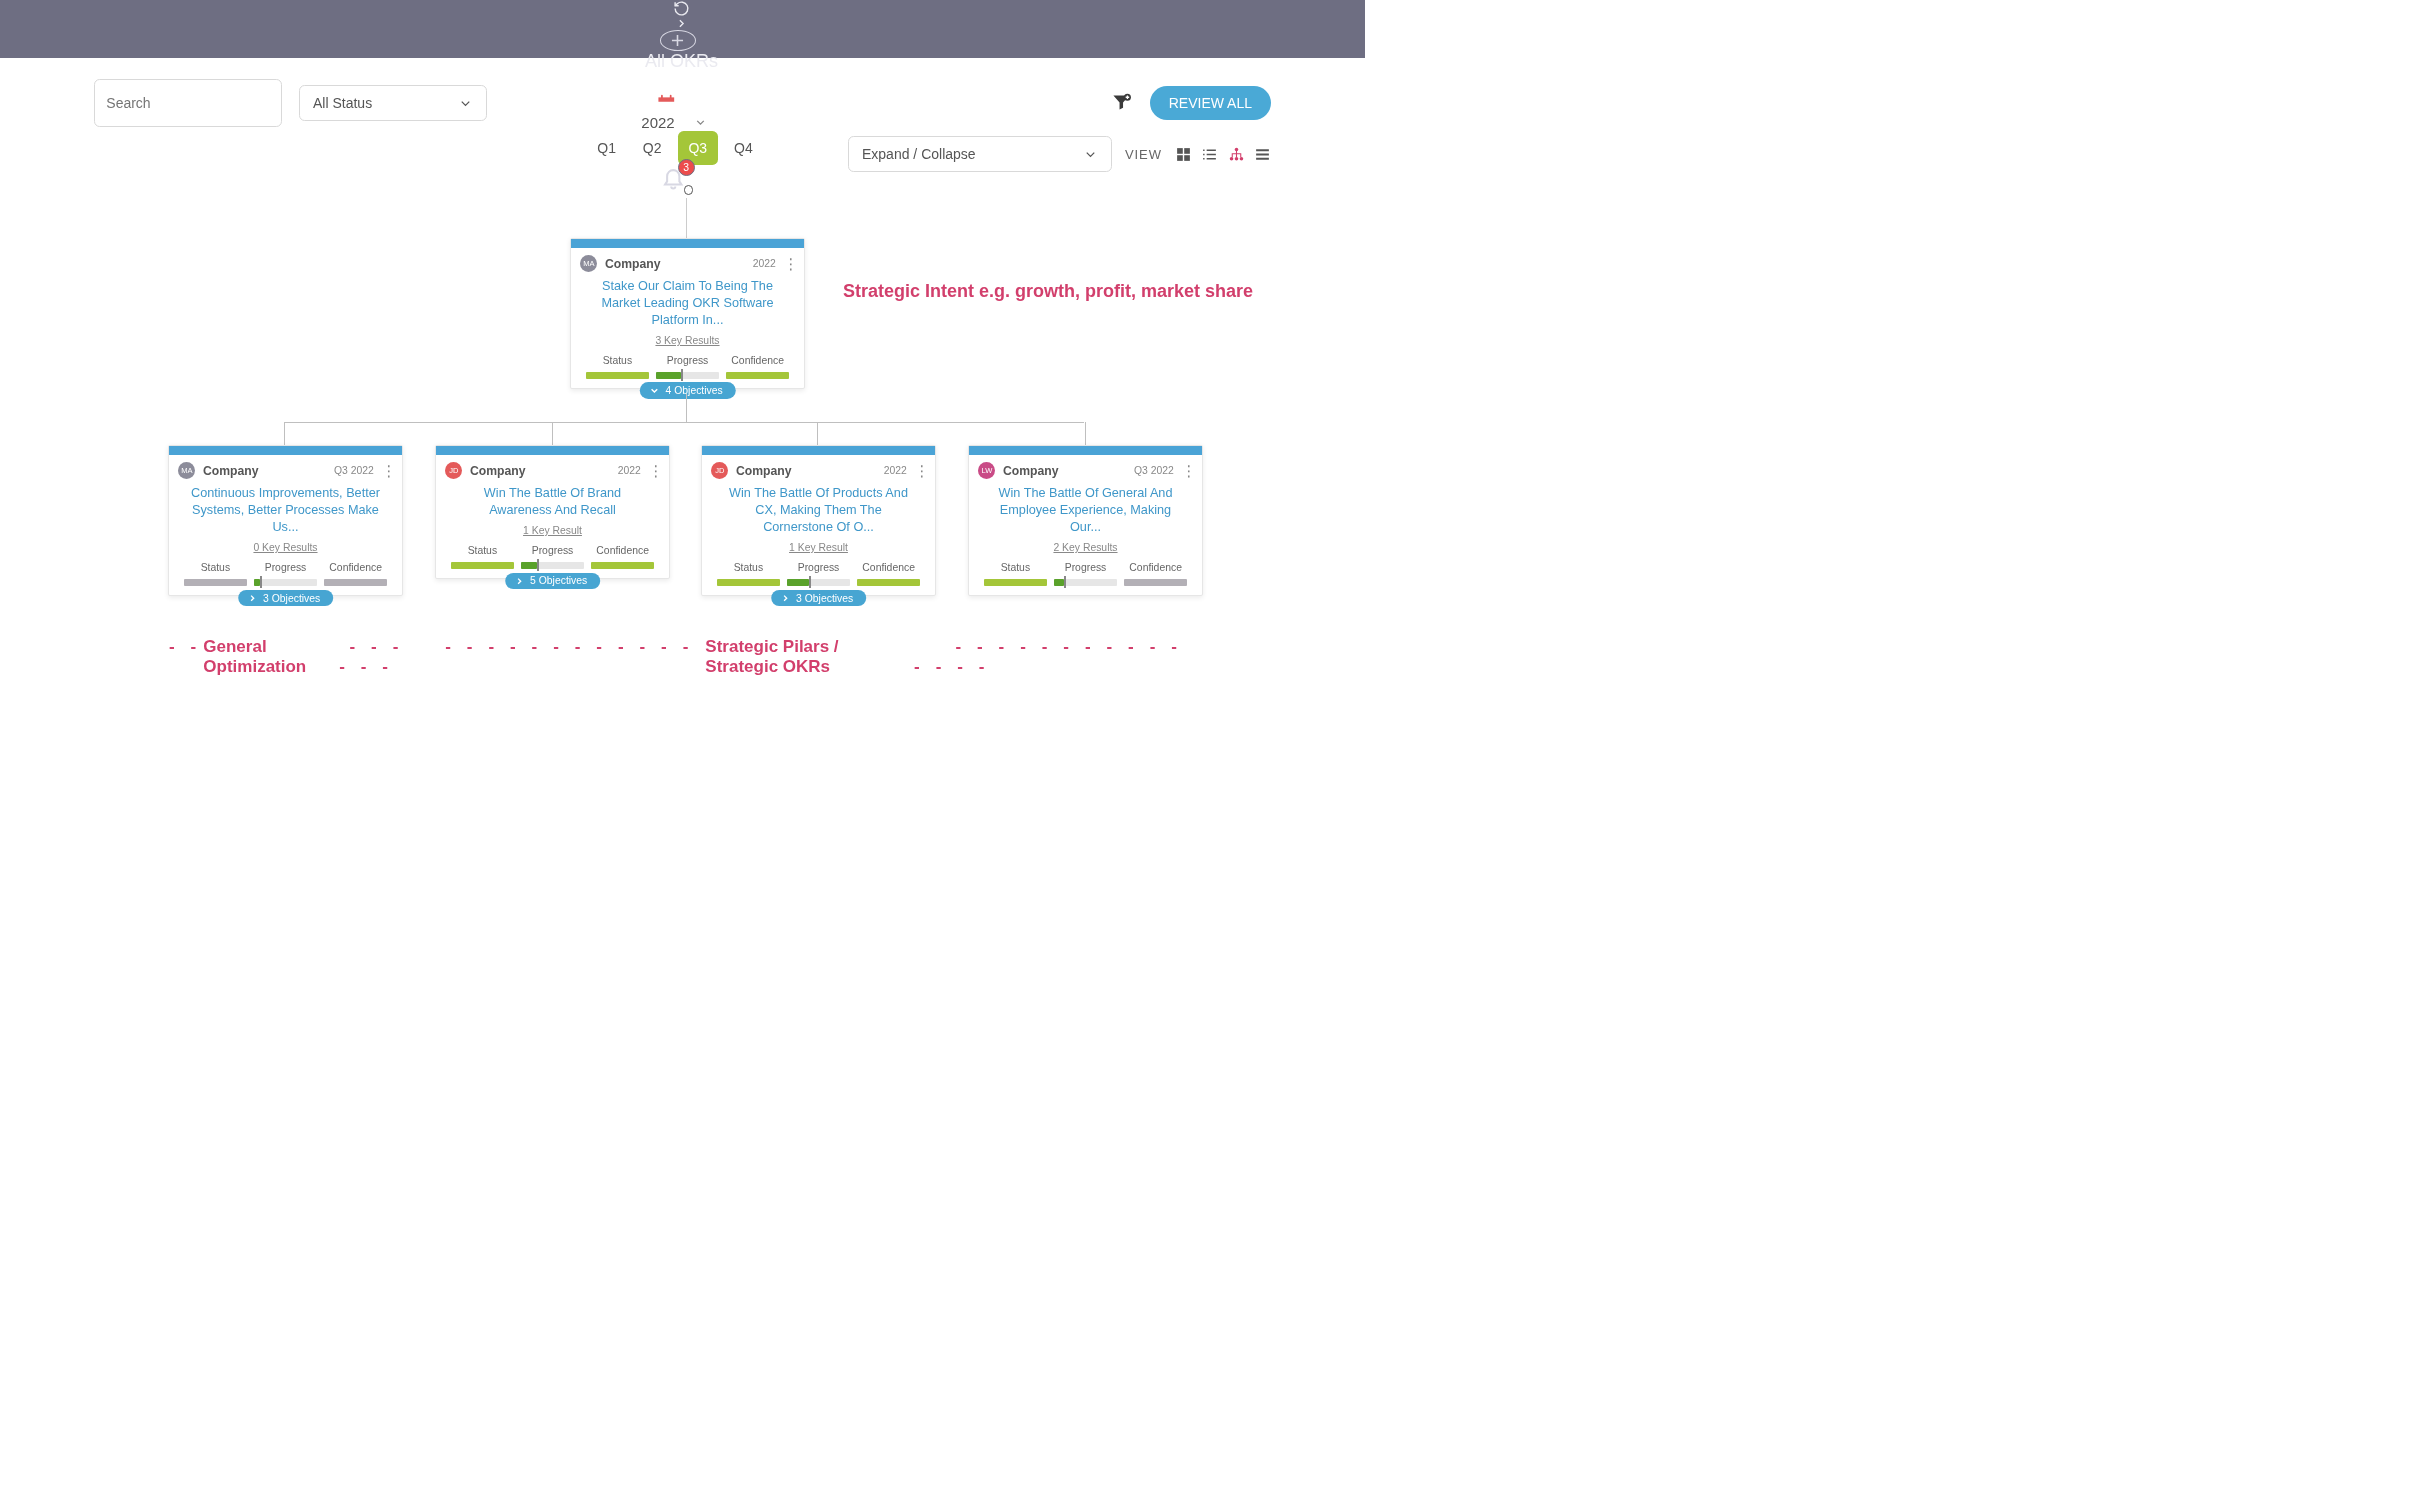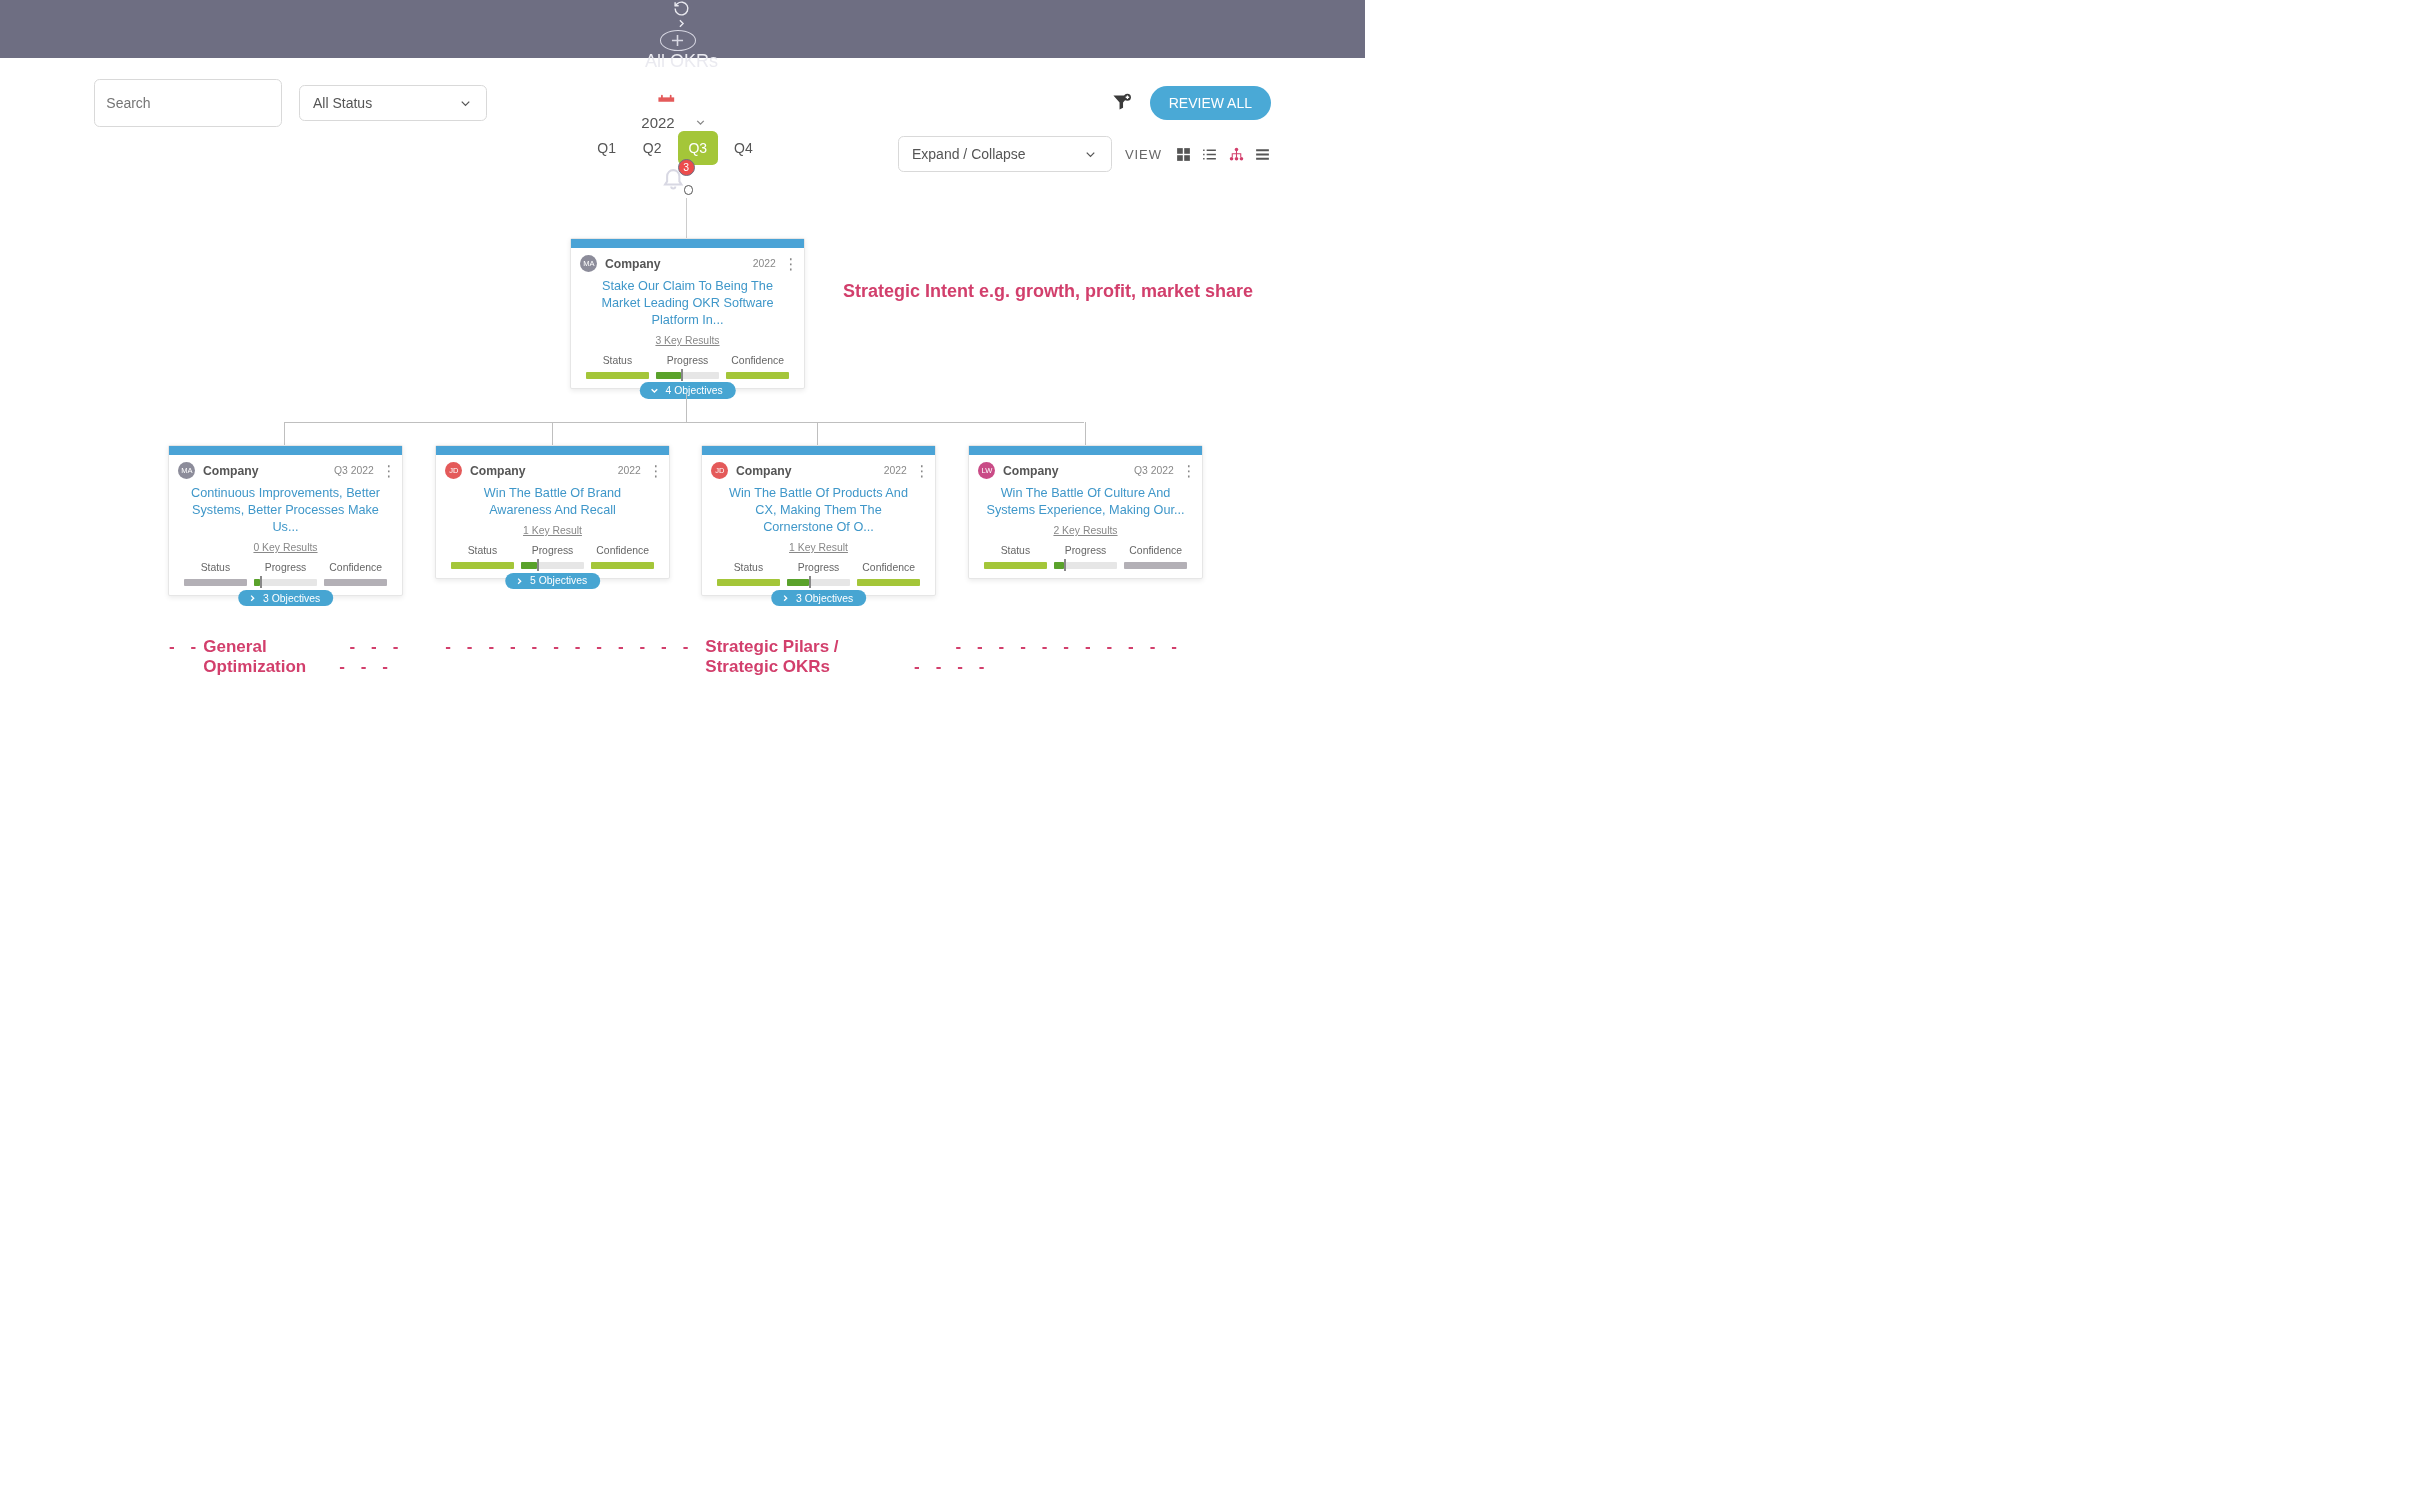--- a/index.html
+++ b/index.html
@@ -43,21 +43,21 @@
   
   .controls{padding:21px 94px 0 94px;display:flex;align-items:center;gap:17px;}
   .search-input{width:188px;height:48px;border:0.9px solid var(--border);border-radius:5.6px;padding:0 11.3px;font-size:14px;color:#888;}
   .select-box{height:36px;border:0.9px solid var(--border);border-radius:5.6px;padding:0 13px;display:flex;align-items:center;justify-content:space-between;gap:17px;font-size:14px;color:#555;cursor:pointer;background:#fff;}
   .status-select{width:188px;}
   .ctrl-spacer{flex:1;}
   .filter-icon{width:22.6px;height:22.6px;cursor:pointer;}
   .review-btn{background:#4aa9d6;color:#fff;border-radius:19px;height:34px;padding:0 19px;display:flex;align-items:center;font-size:14px;cursor:pointer;}
 
   .controls2{padding:9.4px 94px 0 94px;display:flex;align-items:center;justify-content:flex-end;gap:13px;}
-  .expand-select{width:214px;}
+  .expand-select{width:264px;}
   .view-label{font-size:13px;color:#666;letter-spacing:0.9px;}
   .view-icons{display:flex;gap:9.4px;align-items:center;}
   .vicon{width:17px;height:17px;cursor:pointer;}
 
   
   .tree-area{position:relative;width:100%;height:603px;}
   .root-dot{position:absolute;left:684px;top:13px;width:9.4px;height:9.4px;border:1.9px solid #555;border-radius:50%;}
   .vline-root{position:absolute;left:686px;top:26px;width:0;height:40px;border-left:0.9px solid #ccc;}
 
   .card{position:absolute;background:#fff;border:0.9px solid #e6e6e6;border-radius:1.9px;box-shadow:0 1.9px 5.6px rgba(0,0,0,.08);}
@@ -368,21 +368,21 @@
 
   <div class="card child" style="left:968px">
     <div class="card-top"></div>
     <div class="card-head">
       <div class="mini-av mag">LW</div>
       <div class="team">Company</div>
           <div class="spacer"></div>
       <div class="period">Q3 2022</div>
       <div class="dots">⋮</div>
     </div>
-    <div class="card-title">Win The Battle Of Culture And Systems Experience, Making Our...</div>
+    <div class="card-title">Win The Battle Of General And Employee Experience, Making Our...</div>
     <div class="kr">2 Key Results</div>
     <div class="metrics-row">
       <div class="metric">
             <div class="metric-label">Status</div>
             <div class="bar green"></div>
           </div>
       <div class="metric">
             <div class="metric-label">Progress</div>
             <div class="bar progress">
               <div class="fill" style="width:15%"></div>

